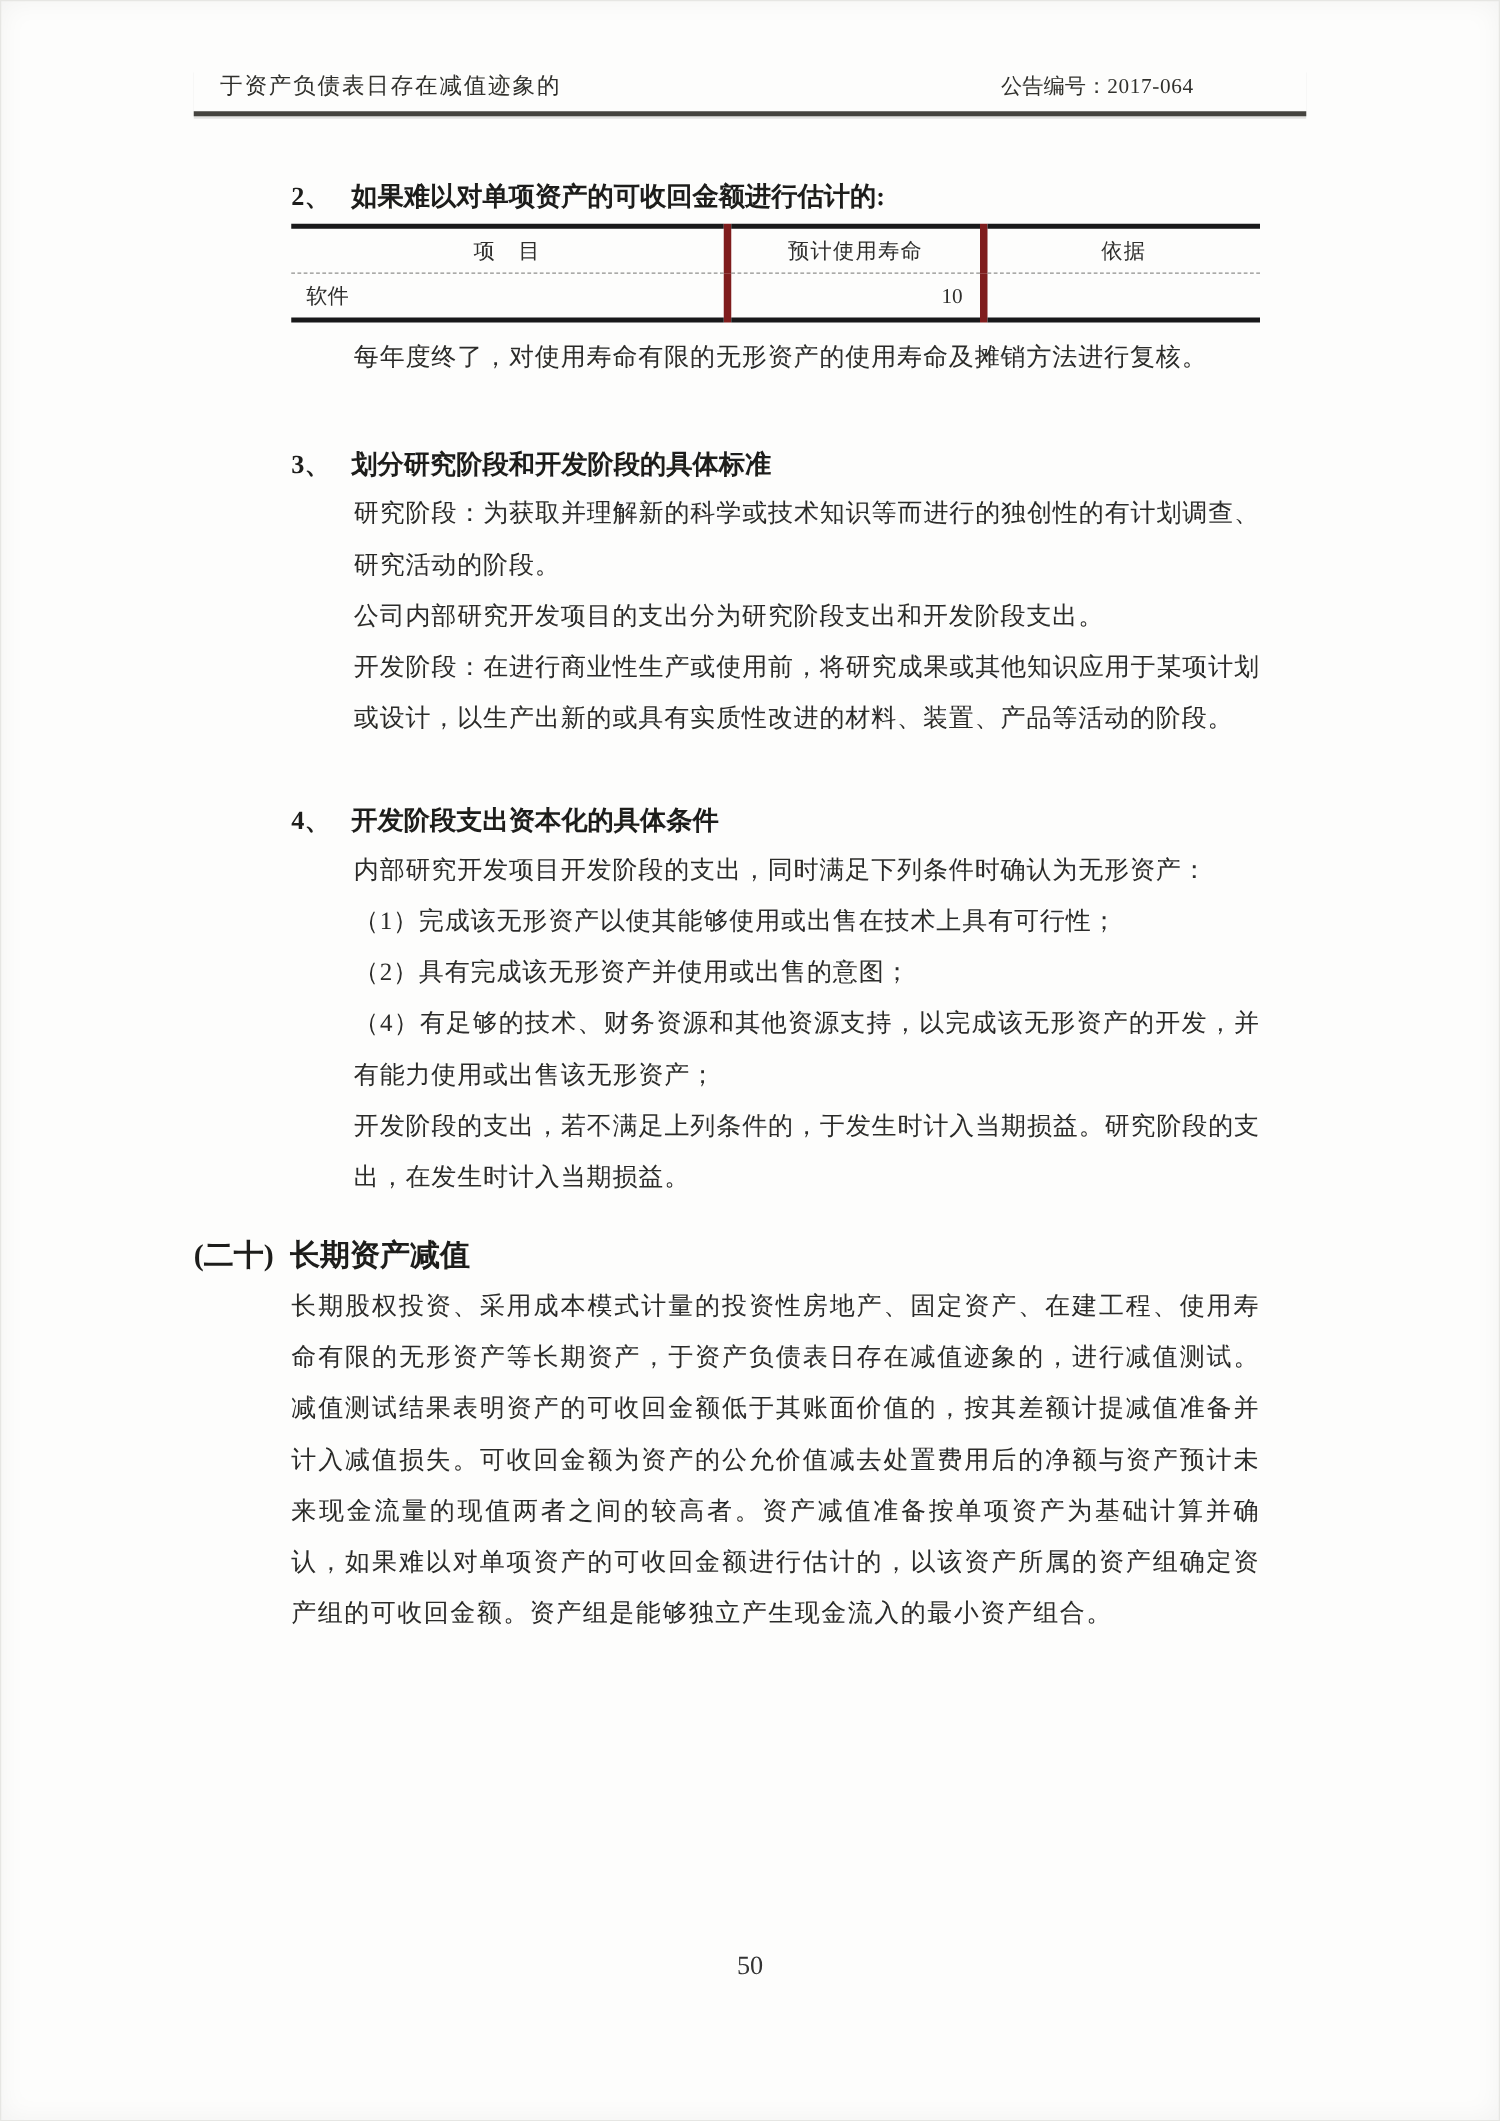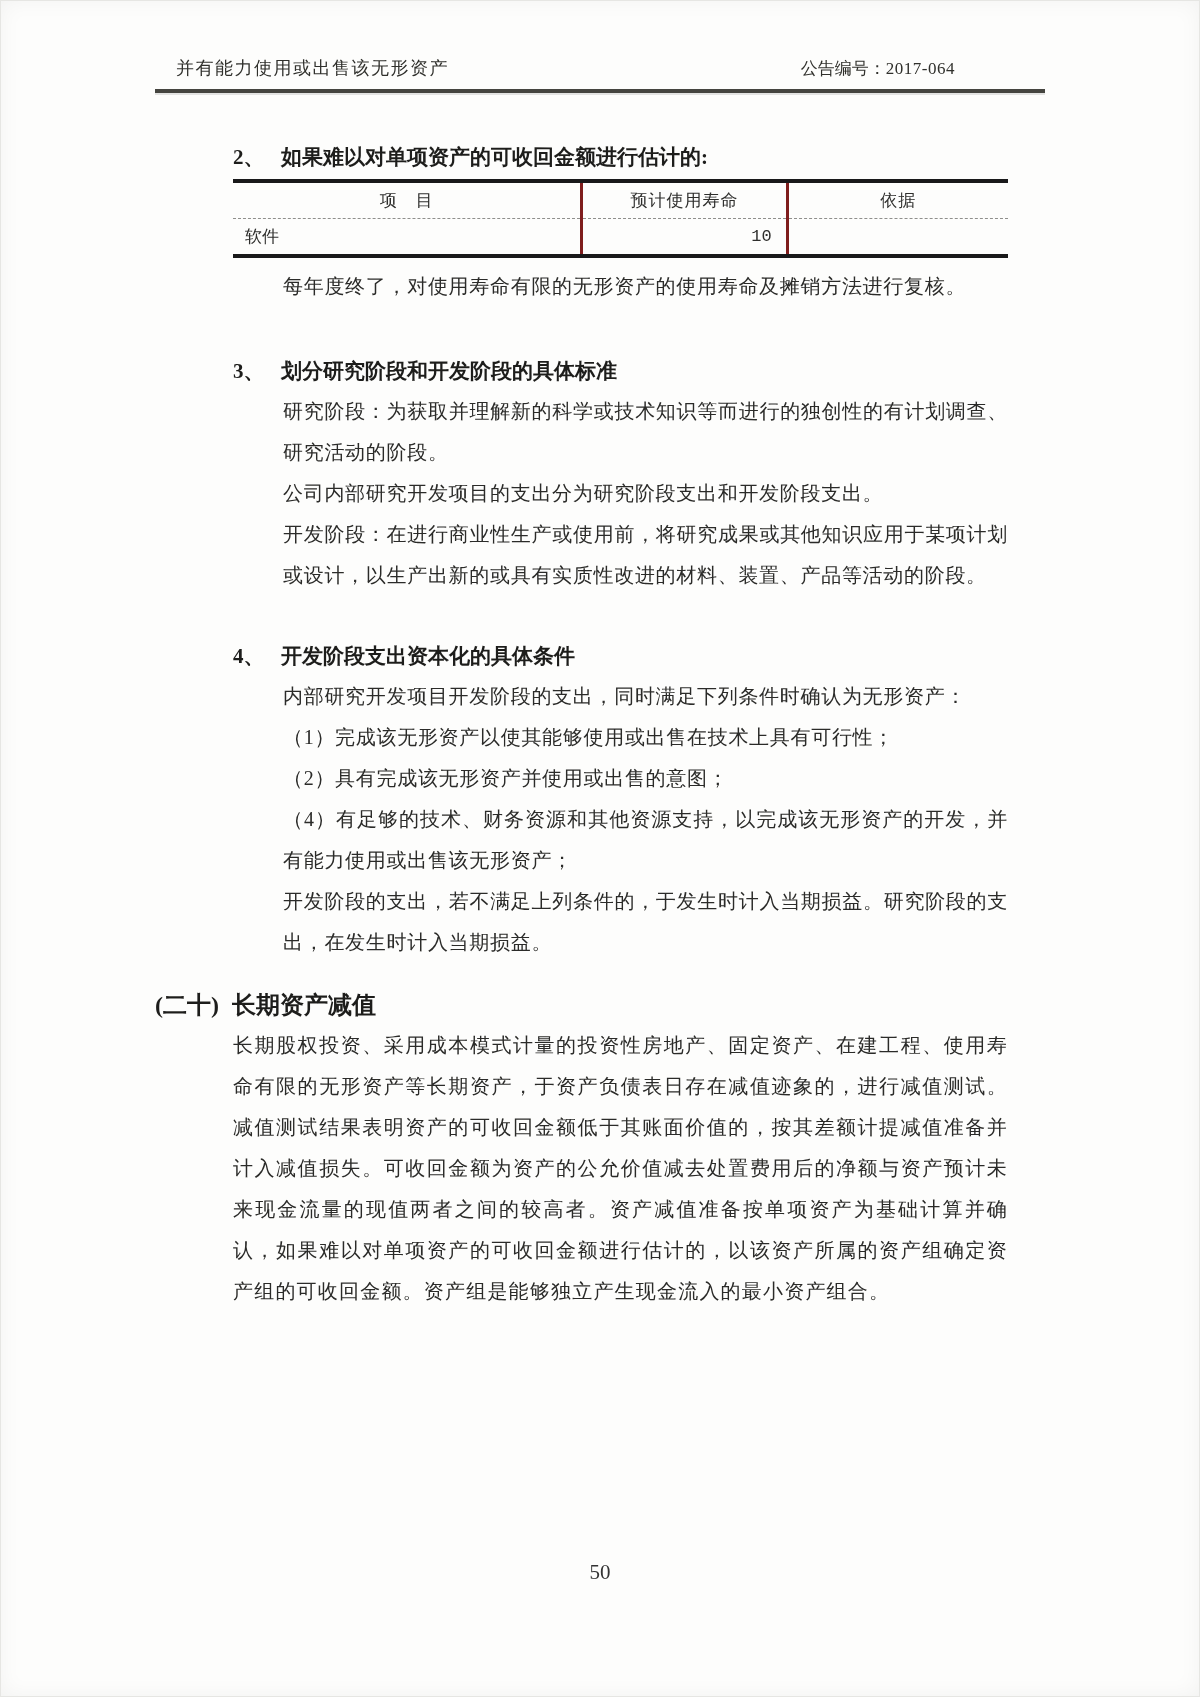--- a/index.html
+++ b/index.html
@@ -81,22 +81,22 @@
   .acct-table col.c1 { width: 45%; }
   .acct-table col.c2 { width: 26.5%; }
   .acct-table col.c3 { width: 28.5%; }
   .acct-table th {
     font-weight: normal;
     text-align: center;
     height: 33px;
     border-bottom: 1px dashed #8f8f8c;
     letter-spacing: 1px;
   }
-  .acct-table td { height: 33px; font-family: Liberation Mono, monospace; }
-  .acct-table th + th, .acct-table td + td { border-left: 3px solid #7f1d1d; }
+  .acct-table td { height: 33px; }
+  .acct-table th + th, .acct-table td + td { border-left: 6px solid #7f1d1d; }
   .acct-table td.item { text-align: left; padding-left: 12px; }
   .acct-table td.num  { text-align: right; padding-right: 14px; }
 
   
   .paras { margin-top: 8px; }
   p.para {
     margin: 0 0 0 50px;        
     font-size: 20px;
     line-height: 41px;
     letter-spacing: 0.7px;
@@ -126,21 +126,21 @@
     bottom: 112px;
     text-align: center;
     font-size: 21px;
     color: #333;
   }
 </style>
 </head>
 <body>
 
 <header class="page-header">
-  <span class="company">并有能力使用或出售该无形资产</span>
+  <span class="company">于资产负债表日存在减值迹象的</span>
   <span class="announce"><span>公告编号：</span><span class="no">2017-064</span></span>
 </header>
 
 <main class="content">
 
   <section class="section sec2">
     <div class="sec-head">
       <span class="sec-num">2、</span>
       <span class="sec-title">如果难以对单项资产的可收回金额进行估计的:</span>
     </div>

